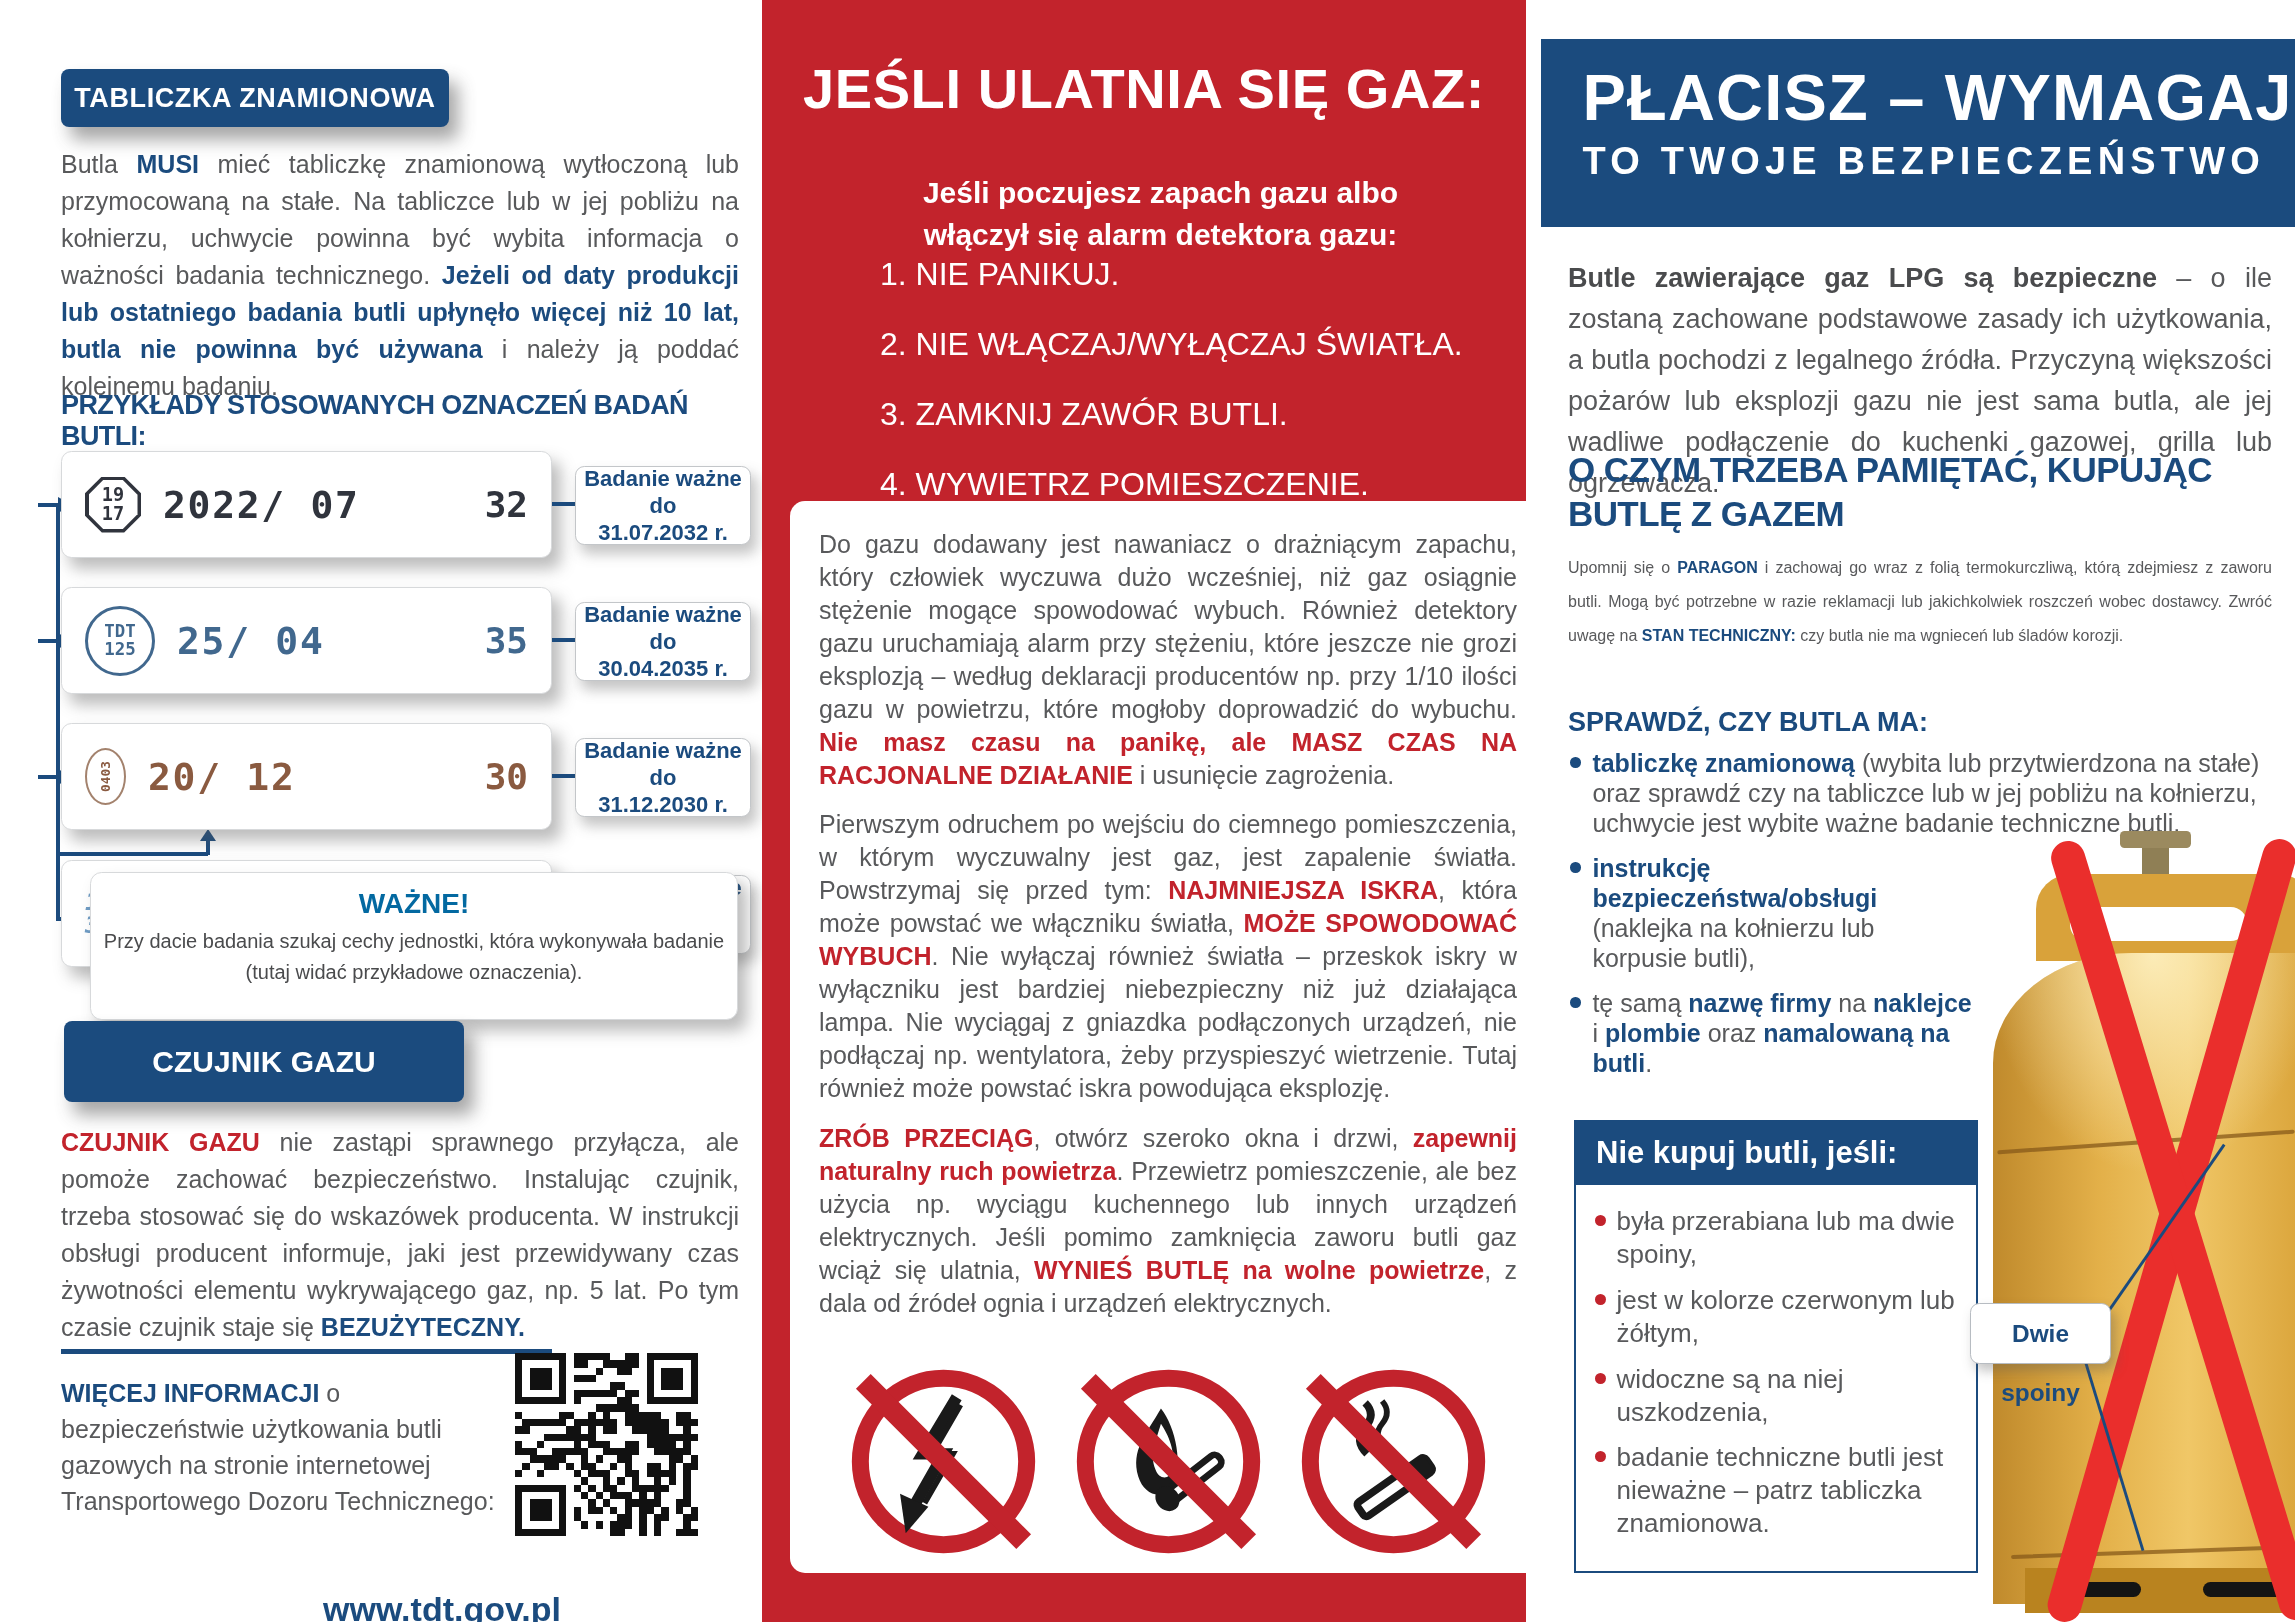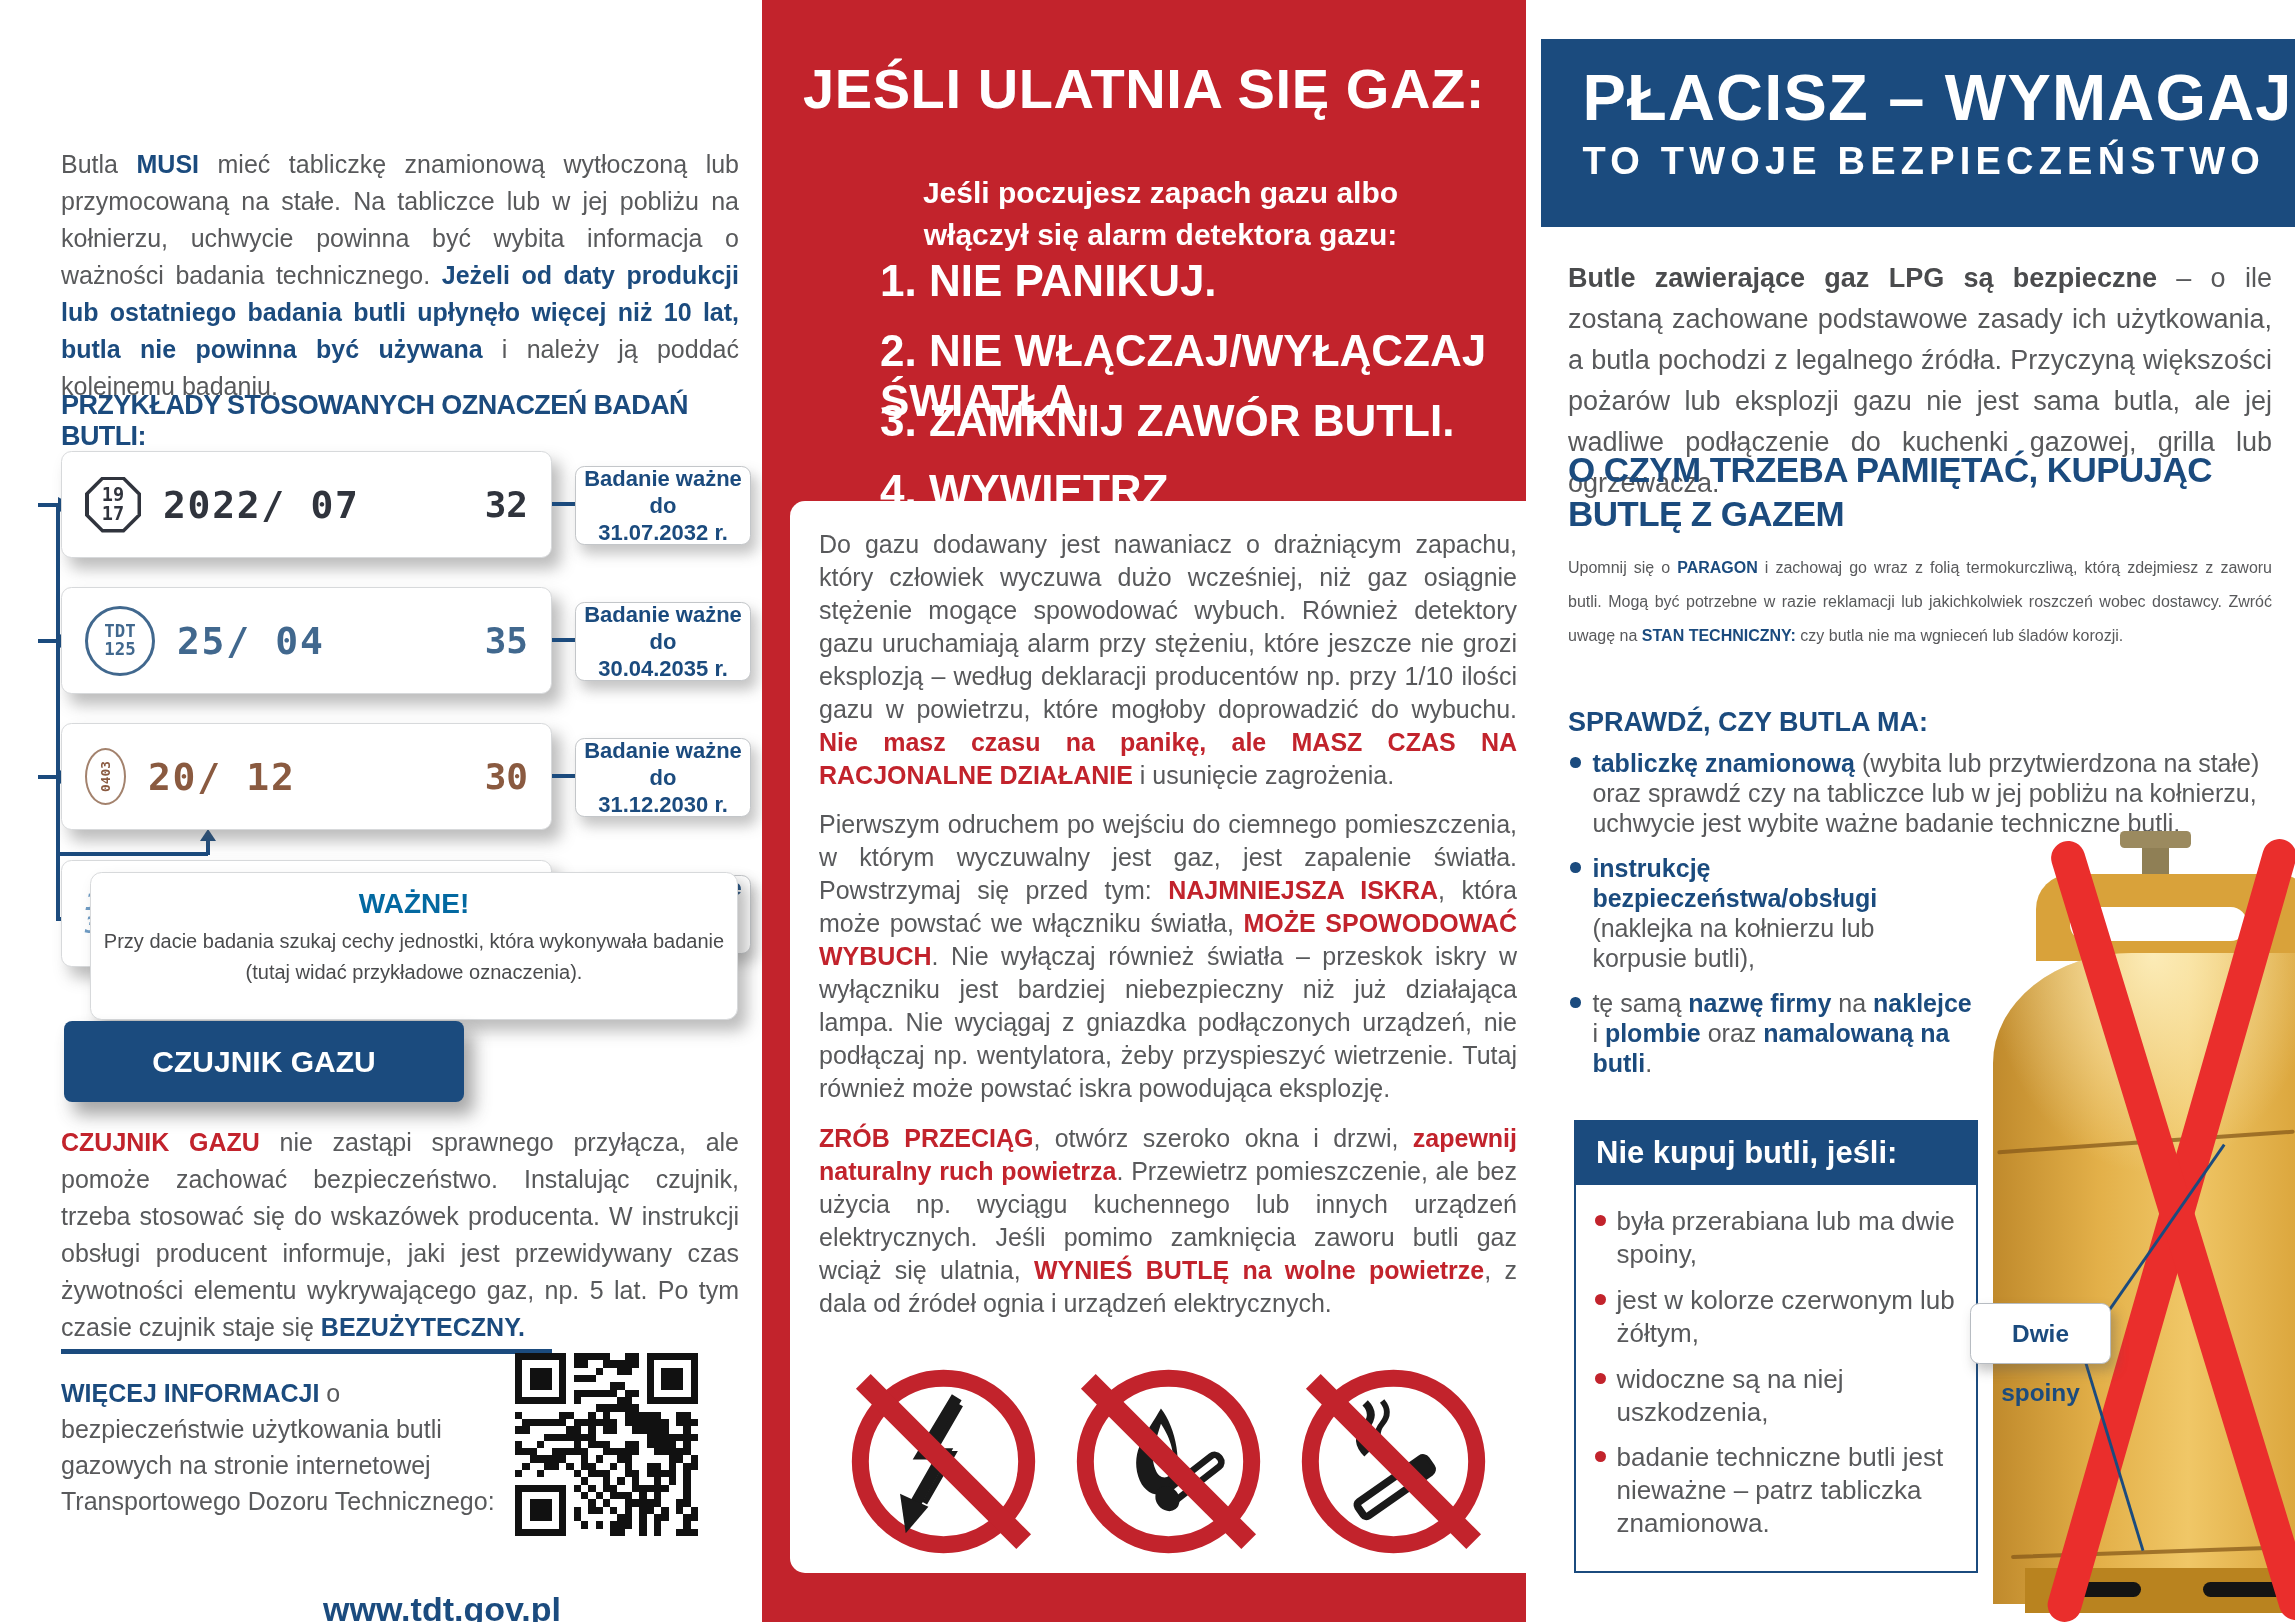--- a/index.html
+++ b/index.html
@@ -72,21 +72,21 @@
            font-weight:700;font-size:34px;}
   .qr{position:absolute;left:515px;top:1353px;width:183px;height:183px;}
   .qr svg{width:100%;height:100%;}
   
   .col-mid{position:absolute;left:762px;top:0;width:764px;height:1623px;background:#c2232c;}
   .mid-title{position:absolute;left:0;top:56px;width:100%;text-align:center;color:#fff;margin:0;
              font-size:56px;font-weight:700;letter-spacing:0.6px;}
   .mid-sub{position:absolute;left:92px;top:156px;width:581px;text-align:center;color:#fff;margin:16px;
            font-size:30px;line-height:42px;font-weight:700;}
   .steps{position:absolute;left:118px;top:256px;margin:0;padding:0;list-style:none;color:#fff;}
-  .steps li{font-size:44px;font-weight:700;height:70px;letter-spacing:0;}
+  .steps li{font-size:32px;font-weight:400;height:70px;letter-spacing:0;}
   .mid-box{position:absolute;left:28px;top:501px;width:756px;height:1072px;background:#fff;border-radius:15px;
            box-sizing:border-box;padding:27px 29px 0 29px;}
   .mid-box p{margin:0 0 16.3px 0;font-size:25px;line-height:33px;text-align:justify;}
   .signs{position:absolute;left:0;bottom:17.4px;width:100%;display:flex;justify-content:center;gap:36px;}
   .sign{width:189px;height:189px;}
   
   .col-right{position:absolute;left:1526px;top:0;width:769px;height:1623px;background:#fff;}
   .banner{position:absolute;left:14.5px;top:39px;width:755px;height:188px;background:#1b4b7e;color:#fff;
           box-sizing:border-box;padding:24.4px 0 0 42px;}
   .banner .l1{margin:0;font-size:65px;font-weight:700;letter-spacing:1.2px;line-height:69px;}
@@ -138,20 +138,21 @@
   .callout{position:absolute;left:30px;top:472px;width:139px;height:59px;background:#fff;border:1.2px solid #b7bcc2;
            border-radius:9.3px;box-shadow:4.6px 7px 11.6px rgba(90,90,90,.35);color:#1b4b7e;font-weight:700;
            font-size:24.4px;line-height:59px;text-align:center;}
 </style>
 </head>
 <body>
 
 <div class="poster">
 
   <section class="col-left">
+    <div class="navy-tag tag-tabliczka">TABLICZKA ZNAMIONOWA</div>
     <p class="left-intro"><span class="g">Butla </span><span class="nb">MUSI</span><span class="g"> mieć tabliczkę znamionową wytłoczoną lub przymocowaną na stałe. Na tabliczce lub w jej pobliżu na kołnierzu, uchwycie powinna być wybita informacja o ważności badania technicznego. </span><span class="nb">Jeżeli od daty produkcji lub ostatniego badania butli upłynęło więcej niż 10 lat, butla nie powinna być używana</span><span class="g"> i należy ją poddać kolejnemu badaniu.</span></p>
     <h3 class="examples-h">PRZYKŁADY STOSOWANYCH OZNACZEŃ BADAŃ BUTLI:</h3>
 
     <div class="trunk"></div>
     <div class="stub st1"></div>
     <div class="stub st2"></div>
     <div class="stub st3"></div>
     <div class="stub-h4"></div>
     <div class="uparrow"></div>
     <div class="stub-w"></div>

